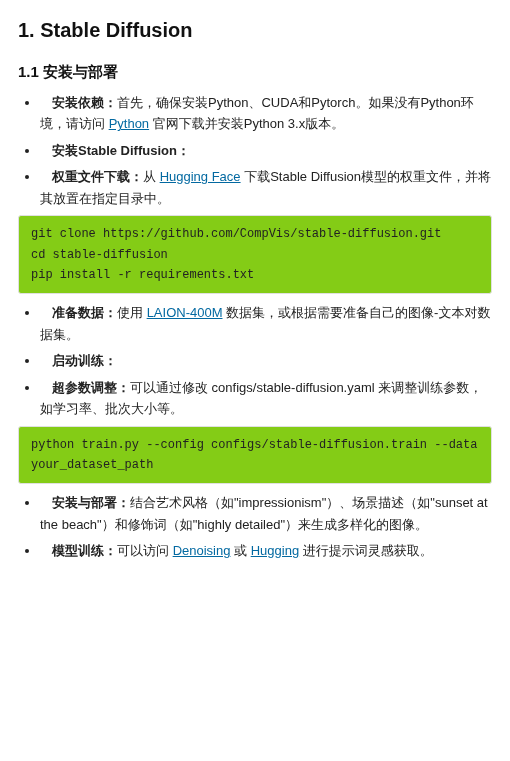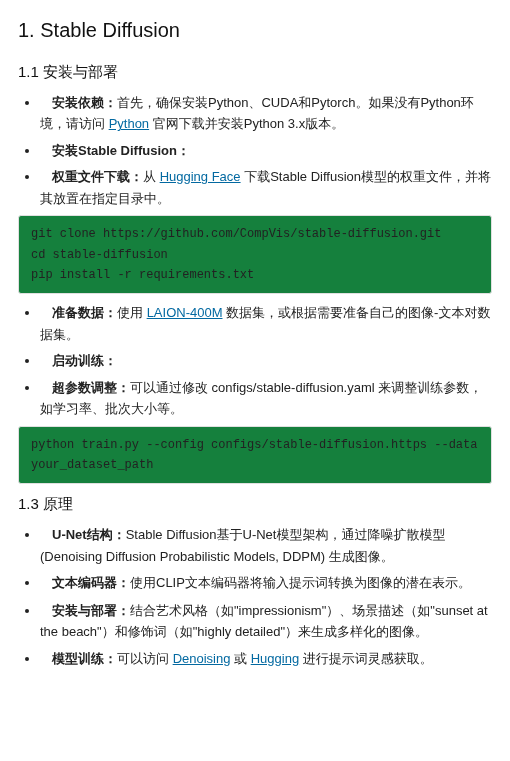--- a/index.html
+++ b/index.html
@@ -13,45 +13,45 @@
       font-size: 13px;
       color: #222;
       background: #fff;
       width: 510px;
       padding: 14px 18px 20px 18px;
       line-height: 1.6;
     }
 
     h1 {
       font-size: 20px;
-      font-weight: normal;
+      font-weight: bold;
       margin-bottom: 14px;
       color: #111;
     }
 
     h2 {
       font-size: 15px;
-      font-weight: normal;
+      font-weight: bold;
       color: #111;
       margin-bottom: 8px;
     }
 
     ul {
       list-style: disc;
       padding-left: 22px;
       margin-bottom: 6px;
     }
 
     li {
       margin-bottom: 5px;
       line-height: 1.65;
     }
 
     .code-block {
-      background: #15803d;
+      background: #84cc16;
       border: 1px solid #e0e0e0;
       border-radius: 3px;
       padding: 8px 12px;
       font-family: "Courier New", Courier, monospace;
       font-size: 12px;
       color: #222;
       margin: 6px 0 8px 0;
       white-space: pre;
       line-height: 1.7;
     }
@@ -86,29 +86,22 @@
       <div class="code-block">git clone https://github.com/CompVis/stable-diffusion.git
 cd stable-diffusion
 pip install -r requirements.txt</div>
     </div>
     <div class="section">
       <ul>
         <li><span class="bold">准备数据：</span>使用 <a href="#">LAION-400M</a> 数据集，或根据需要准备自己的图像-文本对数据集。</li>
         <li><span class="bold">启动训练：</span></li>
         <li><span class="bold">超参数调整：</span>可以通过修改 configs/stable-diffusion.yaml 来调整训练参数，如学习率、批次大小等。</li>
       </ul>
-      <div class="code-block">python train.py --config configs/stable-diffusion.https --data
+      <div class="code-block">python train.py --config configs/stable-diffusion.train --data
 your_dataset_path</div>
-    </div>
-    <div class="section">
-      <h2>1.3 原理</h2>
-      <ul>
-        <li><span class="bold">U-Net结构：</span>Stable Diffusion基于U-Net模型架构，通过降噪扩散模型 (Denoising Diffusion Probabilistic Models, DDPM) 生成图像。</li>
-        <li><span class="bold">文本编码器：</span>使用CLIP文本编码器将输入提示词转换为图像的潜在表示。</li>
-      </ul>
     </div>
     <div class="section">
       <ul>
         <li><span class="bold">安装与部署：</span>结合艺术风格（如"impressionism"）、场景描述（如"sunset at the beach"）和修饰词（如"highly detailed"）来生成多样化的图像。</li>
         <li><span class="bold">模型训练：</span>可以访问 <a href="#">Denoising</a> 或 <a href="#">Hugging</a> 进行提示词灵感获取。</li>
       </ul>
     </div>
   </div>
 
 </body></html>

